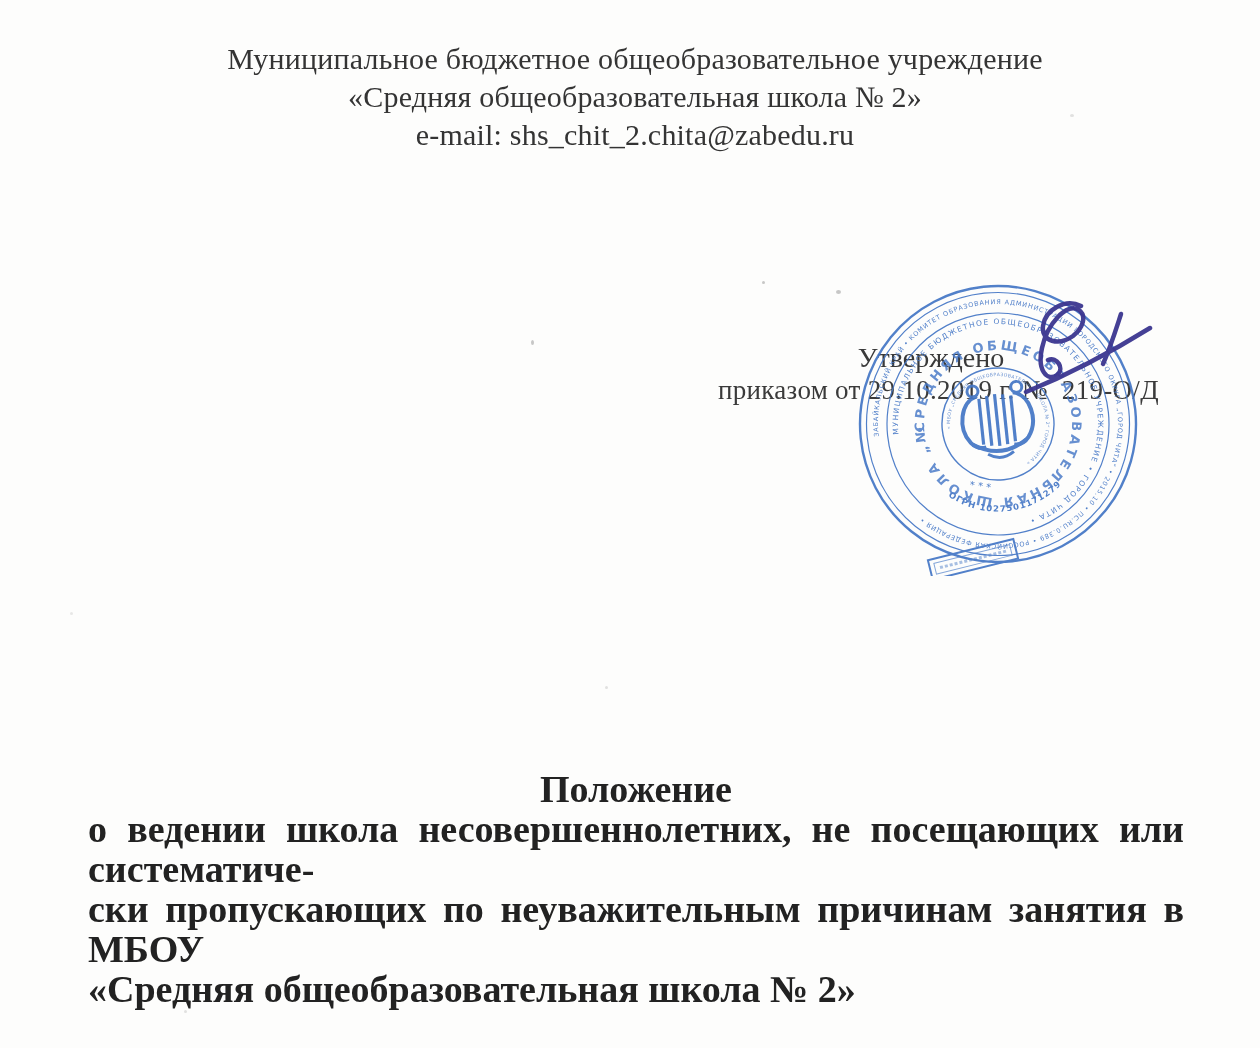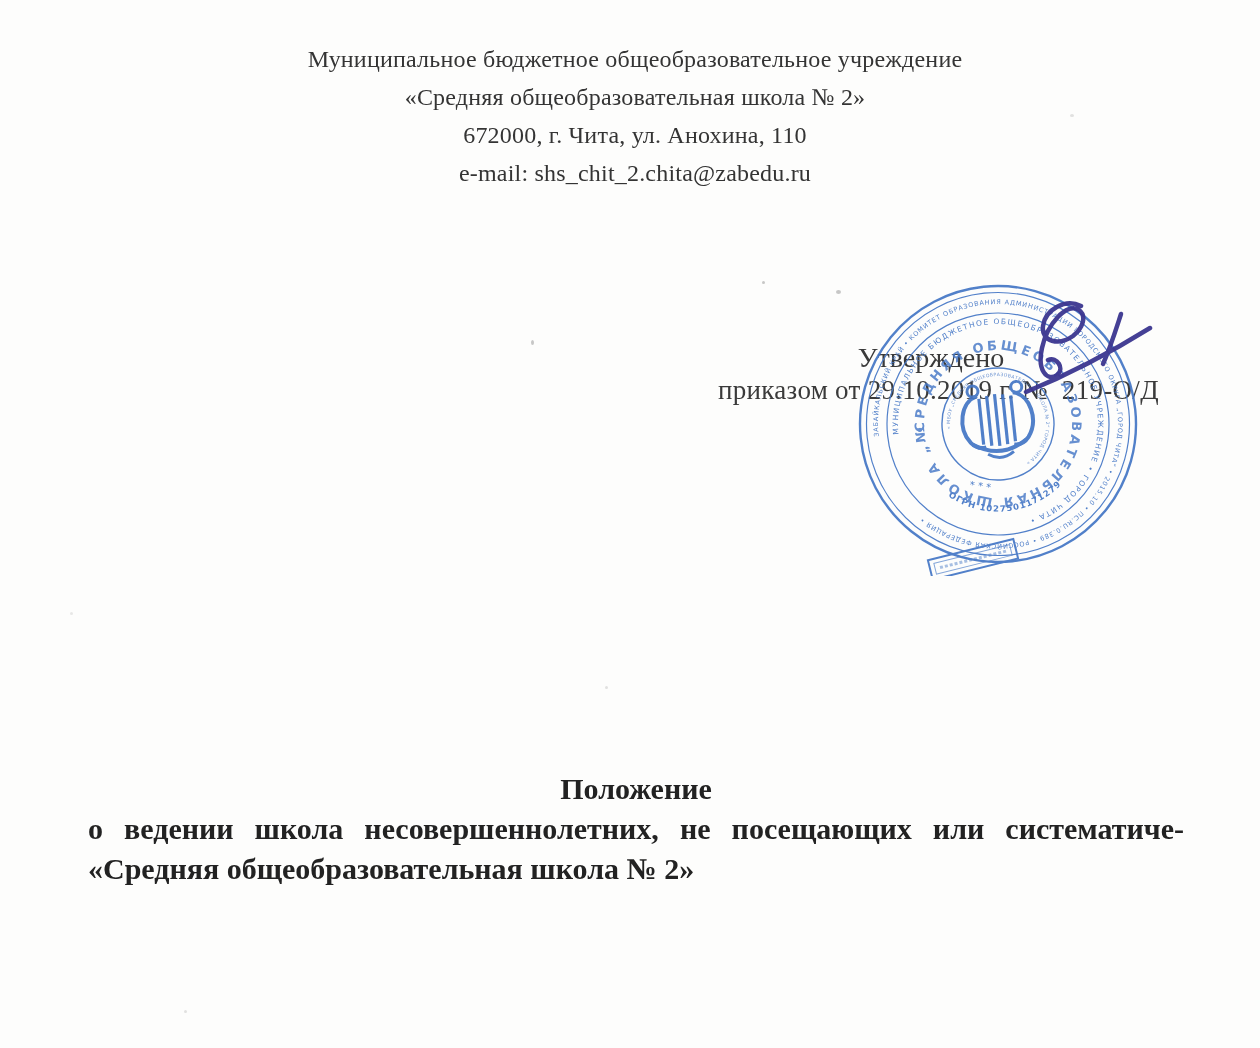--- a/index.html
+++ b/index.html
@@ -13,21 +13,21 @@
     position:relative;
     width:1260px;height:1048px;
     background:#fdfdfc;
     overflow:hidden;
   }
   
   .org-header{
     position:absolute;
     top:40px;left:30px;width:1210px;
     text-align:center;
-    font-size:24px;
+    font-size:30px;
     line-height:38px;
     color:#343434;
     letter-spacing:0.2px;
   }
   
   .approval{
     position:absolute;
     top:341px;
     right:70px;
     width:472px;
@@ -44,21 +44,21 @@
     white-space:pre-wrap;
     font-size:27px;
     letter-spacing:0.3px;
   }
   
   .regulation{
     position:absolute;
     top:769px;left:88px;width:1096px;
     color:#222;
     font-weight:bold;
-    font-size:30px;
+    font-size:38px;
     line-height:40px;
   }
   .regulation .heading{
     text-align:center;
   }
   .regulation .b-line.just{
     text-align:justify;
     text-align-last:justify;
   }
   
@@ -79,21 +79,20 @@
   }
 </style>
 </head>
 <body>
 
 <div class="page">
 
   <div class="org-header">
     <div>Муниципальное бюджетное общеобразовательное учреждение</div>
     <div>«Средняя общеобразовательная школа № 2»</div>
-    <div>672000, г. Чита, ул. Анохина, 110</div>
     <div>e-mail: shs_chit_2.chita@zabedu.ru</div>
   </div>
 
   <div class="approval">
     <div class="approved">Утверждено</div>
     <div class="order">приказом от 29.10.2019 г. №  219-О/Д</div>
   </div>
 
   <svg class="stamp-canvas" viewBox="0 0 320 300">
     <defs>
@@ -160,20 +159,21 @@
     <g fill="none" stroke-width="4.5" stroke-linecap="round" stroke-linejoin="round" opacity="0.95" stroke="#3c3690">
       <path d="M 236,30 C 220,22 200,34 198,50 C 196,66 214,70 228,60 C 238,52 242,40 234,34 C 222,26 202,48 197,72 C 192,94 202,106 212,99 C 220,93 212,80 203,84"></path>
       <path d="M 181,116 C 220,100 260,80 305,52"></path>
       <path d="M 276,38 C 272,50 266,70 258,88"></path>
     </g>
   </svg>
 
   <div class="regulation">
     <div class="heading">Положение</div>
     <div class="b-line just">о ведении школа несовершеннолетних, не посещающих или систематиче-</div>
+    <div class="b-line just">ски пропускающих по неуважительным причинам занятия в МБОУ</div>
     <div class="b-line">«Средняя общеобразовательная школа № 2»</div>
   </div>
 
   <div class="speck" style="left:762px;top:281px;width:3px;height:3px;"></div>
   <div class="speck" style="left:836px;top:290px;width:5px;height:4px;"></div>
   <div class="speck" style="left:531px;top:340px;width:3px;height:5px;"></div>
   <div class="speck" style="left:1070px;top:114px;width:4px;height:3px;opacity:.5;"></div>
   <div class="speck" style="left:605px;top:686px;width:3px;height:3px;opacity:.5;"></div>
   <div class="speck" style="left:184px;top:1010px;width:3px;height:3px;opacity:.5;"></div>
   <div class="speck" style="left:70px;top:612px;width:3px;height:3px;opacity:.4;"></div>

